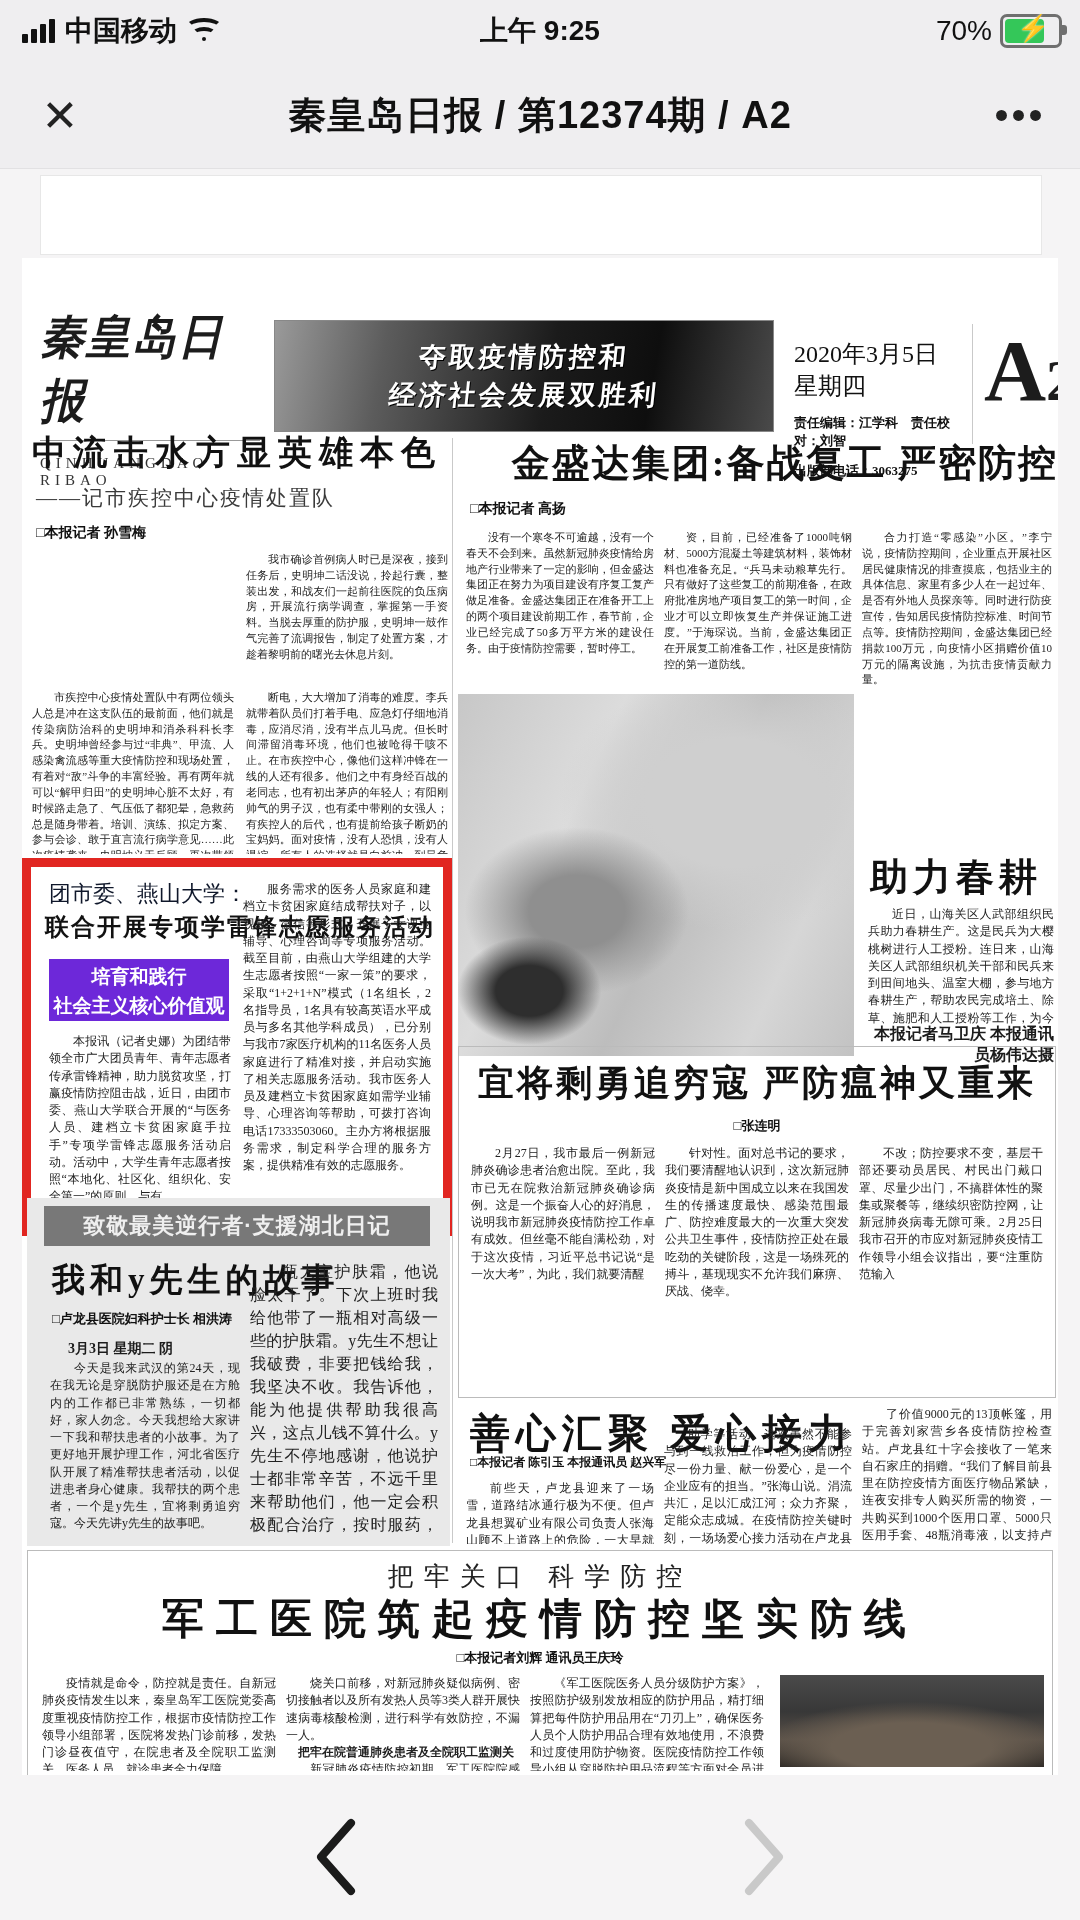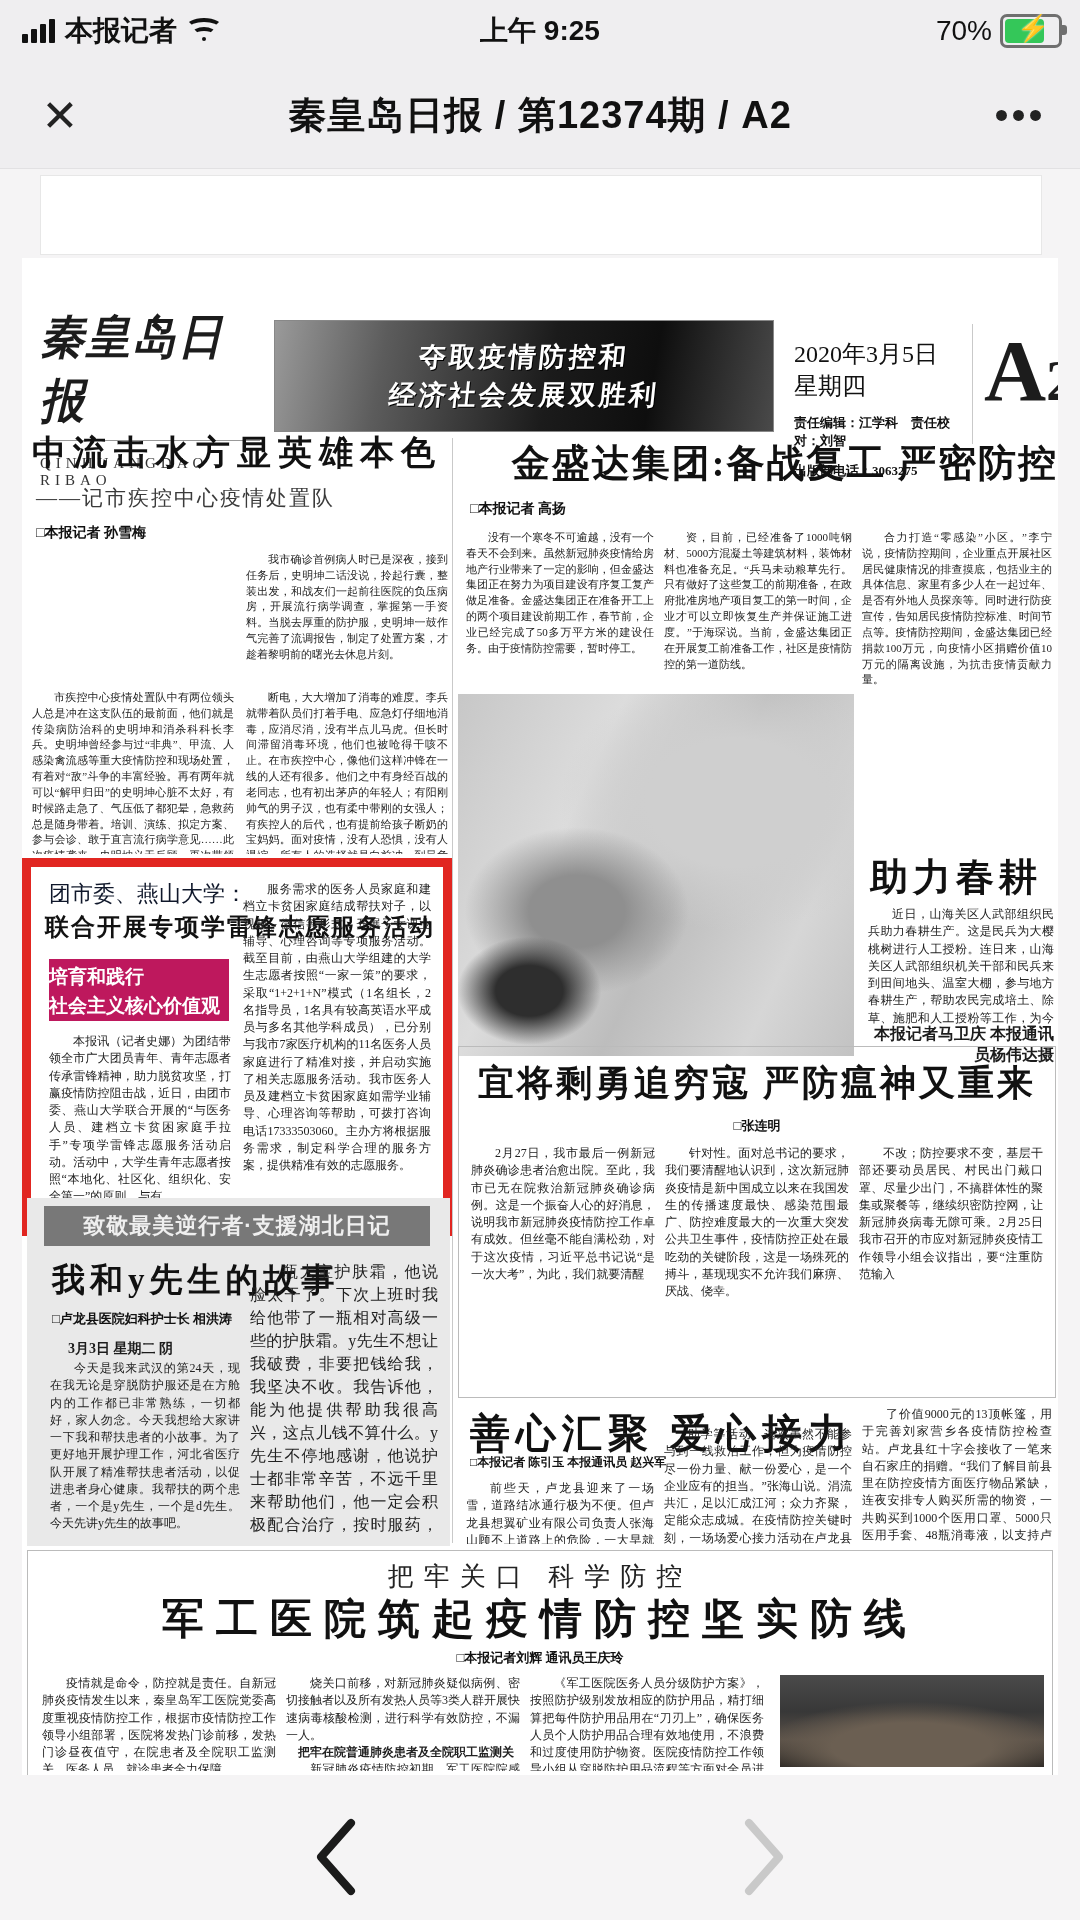--- a/index.html
+++ b/index.html
@@ -58,21 +58,21 @@
     border:1px solid #888;
   }
   .banner span{color:#fff;font-weight:bold;font-size:27px;letter-spacing:3px;transform:skewX(-6deg);text-shadow:1px 1px 0 #000;}
   .mh-info{font-family:"Liberation Serif", serif;color:#111;text-align:left;}
   .mh-date{font-size:24px;font-weight:normal;}
   .mh-small{font-size:13px;font-weight:bold;margin-top:12px;}
   .pageno{font-family:"Liberation Serif", serif;font-weight:bold;font-size:86px;line-height:1;}
   .pageno b{font-size:58px;}
   
   .h-main{font-weight:bold;color:#111;font-family:"Liberation Serif", serif;}
-  .kicker-box{background:#be185d;color:#fff;font-weight:bold;}
+  .kicker-box{background:#6d28d9;color:#fff;font-weight:bold;text-align:center;}
   .graybar{background:#787878;color:#efefef;font-weight:bold;text-align:center;}
   .redbox{border:9px solid #e12621;}
   .badge{border:3px solid #3c3c3c;border-radius:4px;position:relative;background:#fff;}
   .badge .heads{display:flex;justify-content:center;gap:8px;margin-top:-26px;}
   .badge .head{width:44px;height:40px;background:#1d1d1d;border-radius:50% 50% 12% 12%;position:relative;}
   .badge .head:after{content:"";position:absolute;left:8px;top:20px;width:28px;height:10px;background:#fff;border-radius:3px;}
   .badge .btxt{text-align:center;font-weight:bold;font-size:27px;letter-spacing:2px;font-style:italic;margin-top:6px;font-family:"Liberation Serif", serif;}
   
   .photo1{
     background:
@@ -93,21 +93,21 @@
 <body>
 
 <div class="statusbar">
   <div class="sb-left">
     <span class="sig">
       <i style="height:9px"></i>
         <i style="height:14px"></i>
         <i style="height:19px"></i>
         <i style="height:24px"></i>
     </span>
-    <span>本报记者</span>
+    <span>中国移动</span>
     <span class="wifi">
         <i class="a"></i>
         <i class="b"></i>
         <i class="c"></i>
       </span>
   </div>
   <div style="position:absolute;left:0;right:0;text-align:center;">上午 9:25</div>
   <div class="sb-right">
     <span style="font-weight:normal;">70%</span>
     <span class="battery">
@@ -177,21 +177,21 @@
         <p>服务需求的医务人员家庭和建档立卡贫困家庭结成帮扶对子，以视频、微信等形式，开展子女课业辅导、心理咨询等专项服务活动。截至目前，由燕山大学组建的大学生志愿者按照“一家一策”的要求，采取“1+2+1+N”模式（1名组长，2名指导员，1名具有较高英语水平成员与多名其他学科成员），已分别与我市7家医疗机构的11名医务人员家庭进行了精准对接，并启动实施了相关志愿服务活动。我市医务人员及建档立卡贫困家庭如需学业辅导、心理咨询等帮助，可拨打咨询电话17333503060。主办方将根据服务需求，制定科学合理的服务方案，提供精准有效的志愿服务。</p>
       </div>
   </div>
 
   <div class="abs" style="left:5px;top:940px;width:423px;height:348px;background:#e9e9e9;"></div>
   <div class="abs graybar" style="left:22px;top:948px;width:386px;height:40px;font-size:22px;line-height:40px;letter-spacing:1px;">致敬最美逆行者·支援湖北日记</div>
   <div class="abs h-main" style="left:30px;top:1000px;font-size:33px;letter-spacing:5px;">我和y先生的故事</div>
   <div class="abs byline" style="left:30px;top:1052px;font-size:13px;">□卢龙县医院妇科护士长 相洪涛</div>
   <div class="abs serif" style="left:46px;top:1082px;font-size:14px;font-weight:bold;">3月3日 星期二 阴</div>
   <div class="abs t" style="left:28px;top:1102px;width:190px;height:176px;font-size:12px;">
-      <p>今天是我来武汉的第24天，现在我无论是穿脱防护服还是在方舱内的工作都已非常熟练，一切都好，家人勿念。今天我想给大家讲一下我和帮扶患者的小故事。为了更好地开展护理工作，河北省医疗队开展了精准帮扶患者活动，以促进患者身心健康。我帮扶的两个患者，一个是y先生，一个是d先生。今天先讲y先生的故事吧。</p>
+      <p>今天是我来武汉的第24天，现在我无论是穿脱防护服还是在方舱内的工作都已非常熟练，一切都好，家人勿念。今天我想给大家讲一下我和帮扶患者的小故事。为了更好地开展护理工作，河北省医疗队开展了精准帮扶患者活动，以促进患者身心健康。我帮扶的两个患者，一个是y先生，宜将剩勇追穷寇。今天先讲y先生的故事吧。</p>
     </div>
   <div class="abs t" style="left:228px;top:1002px;width:188px;height:276px;font-size:16px;">
       <p>瓶大宝护肤霜，他说脸太干了。下次上班时我给他带了一瓶相对高级一些的护肤霜。y先生不想让我破费，非要把钱给我，我坚决不收。我告诉他，能为他提供帮助我很高兴，这点儿钱不算什么。y先生不停地感谢，他说护士都非常辛苦，不远千里来帮助他们，他一定会积极配合治疗，按时服药，争取早日康复出院。随着病情的好转，y先生只要有时间就在方舱里锻炼身体，增强体质和免疫力。他积极乐观的心态一直感染着我，也感染着周围的病友。</p>
     </div>
 
   <div class="abs h-main" style="left:440px;top:180px;width:596px;font-size:38px;letter-spacing:2px;text-align:right;">金盛达集团:备战复工 严密防控</div>
   <div class="abs byline" style="left:448px;top:242px;">□本报记者 高扬</div>
   <div class="abs t" style="left:444px;top:272px;width:188px;height:156px;">
       <p>没有一个寒冬不可逾越，没有一个春天不会到来。虽然新冠肺炎疫情给房地产行业带来了一定的影响，但金盛达集团正在努力为项目建设有序复工复产做足准备。金盛达集团正在准备开工上的两个项目建设前期工作，春节前，企业已经完成了50多万平方米的建设任务。由于疫情防控需要，暂时停工。</p>
     </div>

